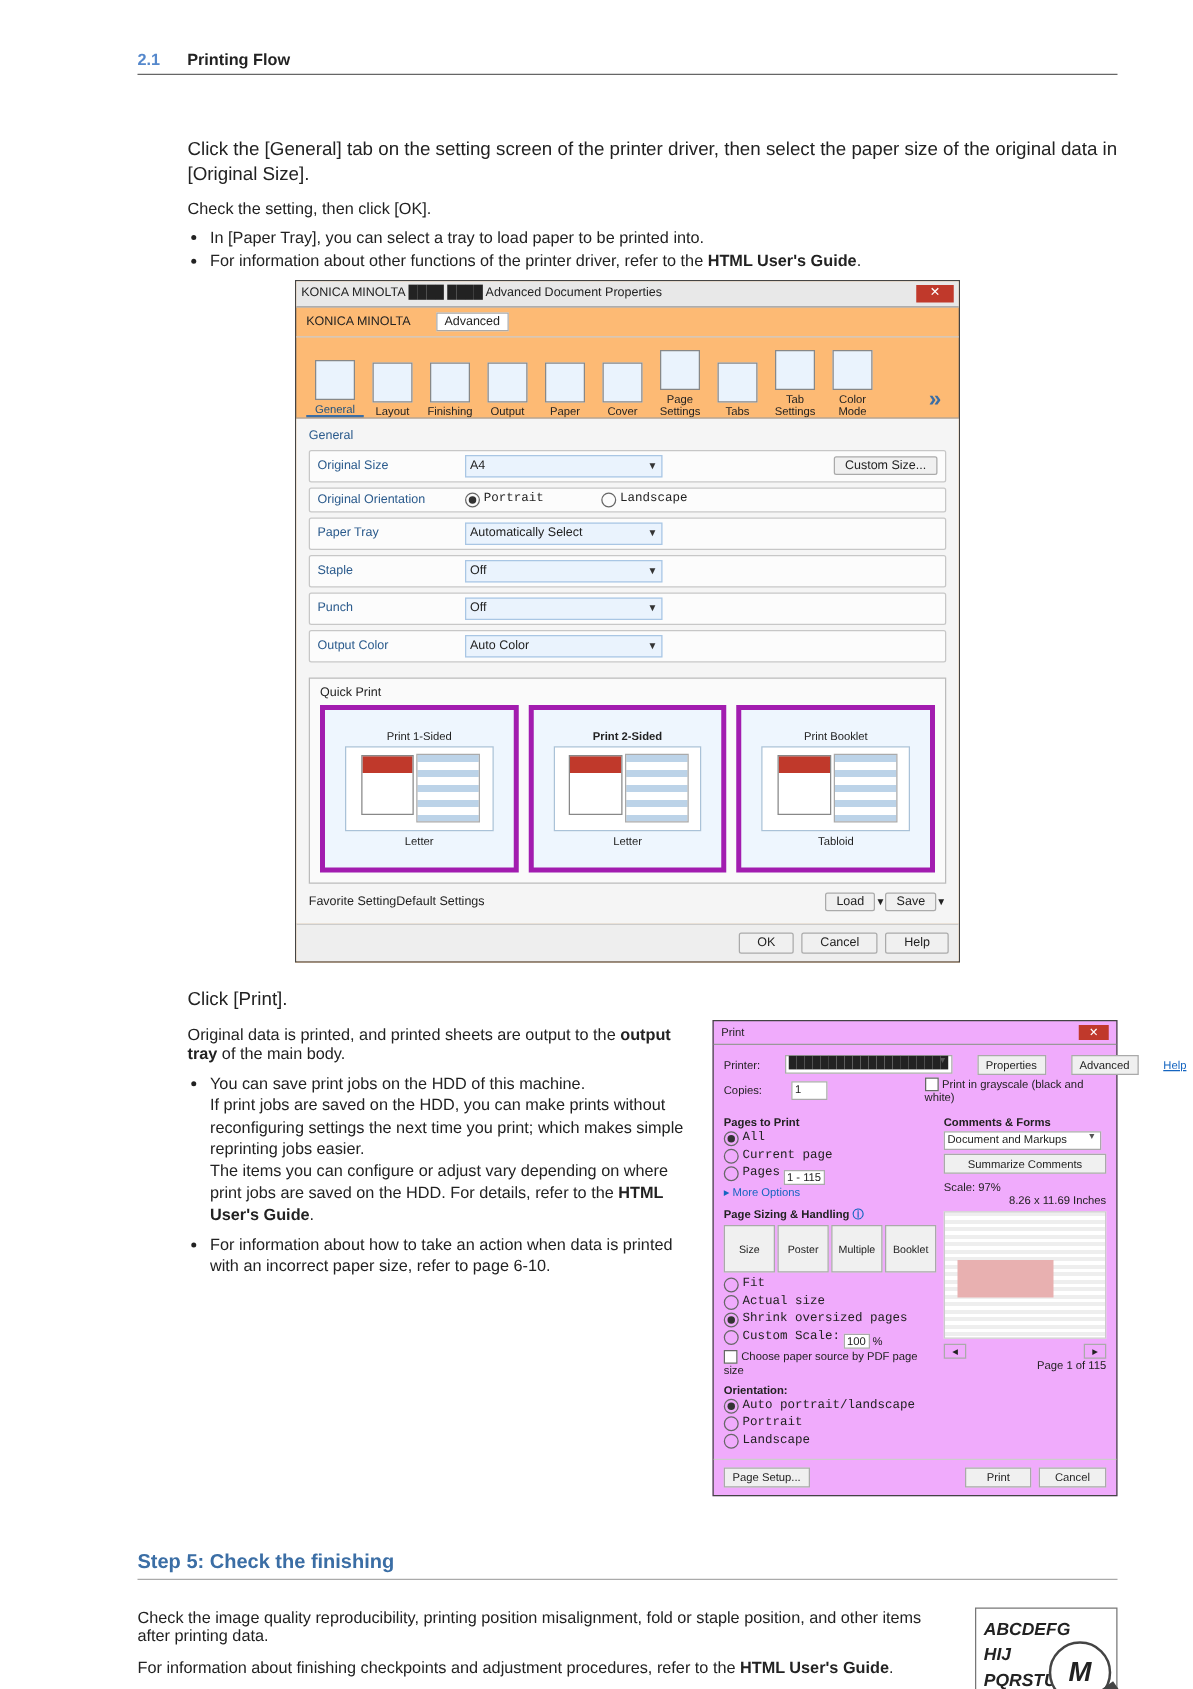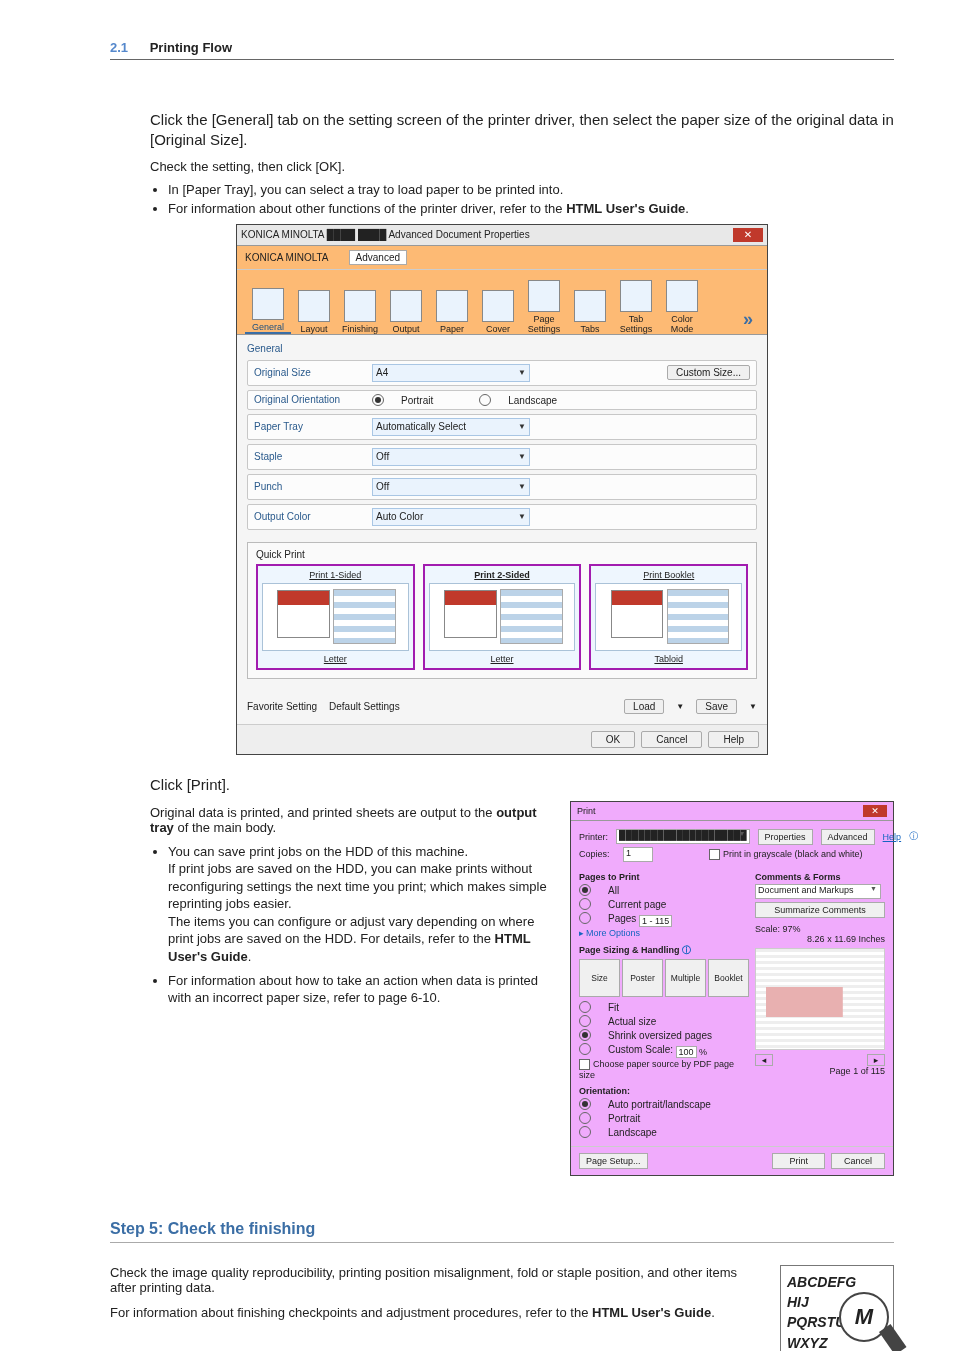--- a/index.html
+++ b/index.html
@@ -137,39 +137,38 @@
 }
 .d1-row .sel { width: 150px; display: inline-block; height: 14px; line-height: 14px; position: relative; }
 .d1-row .sel::after { content: "▼"; position: absolute; right: 3px; font-size: 8px; color: #333; }
 .d1-row .btn {
   border: 1px solid #aaa;
   border-radius: 2px;
   background: #f0f0f0;
   padding: 1px 8px;
   font-size: 10px;
 }
-.radio { display: inline-flex; align-items: flex-end; gap: 17px; font-size: 10px; }
+.radio { display: inline-flex; align-items: flex-start; gap: 3px; font-size: 10px; font-family: Liberation Mono, monospace; }
 .radio .dot { width: 10px; height: 10px; border: 1px solid #666; border-radius: 50%; display: inline-block; position: relative; }
 .radio.on .dot::after { content: ""; position: absolute; inset: 2px; background: #333; border-radius: 50%; }
 
 .qp-box {
   border: 1px solid #bbb;
   padding: 6px 8px 8px;
   margin-top: 12px;
   background: #fafafa;
 }
 .qp-opts { display: flex; gap: 8px; margin-top: 4px; }
 .qp-opt {
   flex: 1;
-  border: 2px solid #a21caf;
+  border: 4px solid #a21caf;
   background: #eef6fe;
-  padding: 4px;
+  padding: 16px;
   font-size: 9px;
   text-align: center;
-  text-decoration: underline;
 }
 .qp-opt .thmb {
   height: 66px;
   background: #fff;
   border: 1px solid #aac2d8;
   margin: 3px 0;
   position: relative;
 }
 .qp-opt .thmb::before {
   content: "";
@@ -185,22 +184,22 @@
   right: 8%; top: 8%;
   width: 42%; height: 80%;
   background: repeating-linear-gradient(#bcd3e8 0 6px, #fff 6px 12px);
   border: 1px solid #aaa;
 }
 .qp-opt .psz { text-align: center; font-size: 9px; margin-top: 2px; }
 
 .d1-bottom {
   display: flex;
   align-items: center;
-  gap: 12px;
-  margin-top: 20px;
+  gap: 0;
+  margin-top: 7px;
 }
 .d1-bottom .fsel { flex: 0 0 auto; }
 .d1-bottom .spacer { flex: 1; }
 .d1-bottom .wbtn {
   border: 1px solid #aaa;
   border-radius: 2px;
   padding: 1px 8px;
   background: #f0f0f0;
   font-size: 10px;
 }
@@ -241,21 +240,21 @@
 }
 .d2-title {
   padding: 3px 6px;
   border-bottom: 1px solid #999;
   display: flex;
   align-items: center;
 }
 .d2-title .t { flex: 1; }
 .d2-close { width: 24px; height: 12px; background: #c0392b; color: #fff; text-align: center; line-height: 12px; font-size: 9px; }
 .d2-body { padding: 6px 8px; }
-.d2-row { display: flex; align-items: center; gap: 8px; margin: 2px 0; }
+.d2-row { display: flex; align-items: center; gap: 20px; margin: 2px 0; }
 .d2-row .lab { width: 36px; }
 .d2-input, .d2-sel {
   border: 1px solid #aaa;
   background: #fff;
   height: 13px;
   font-size: 9px;
   padding: 0 2px;
 }
 .d2-sel { width: 130px; position: relative; display: inline-block; }
 .d2-sel::after { content: "▼"; position: absolute; right: 3px; font-size: 7px; color: #555; }

